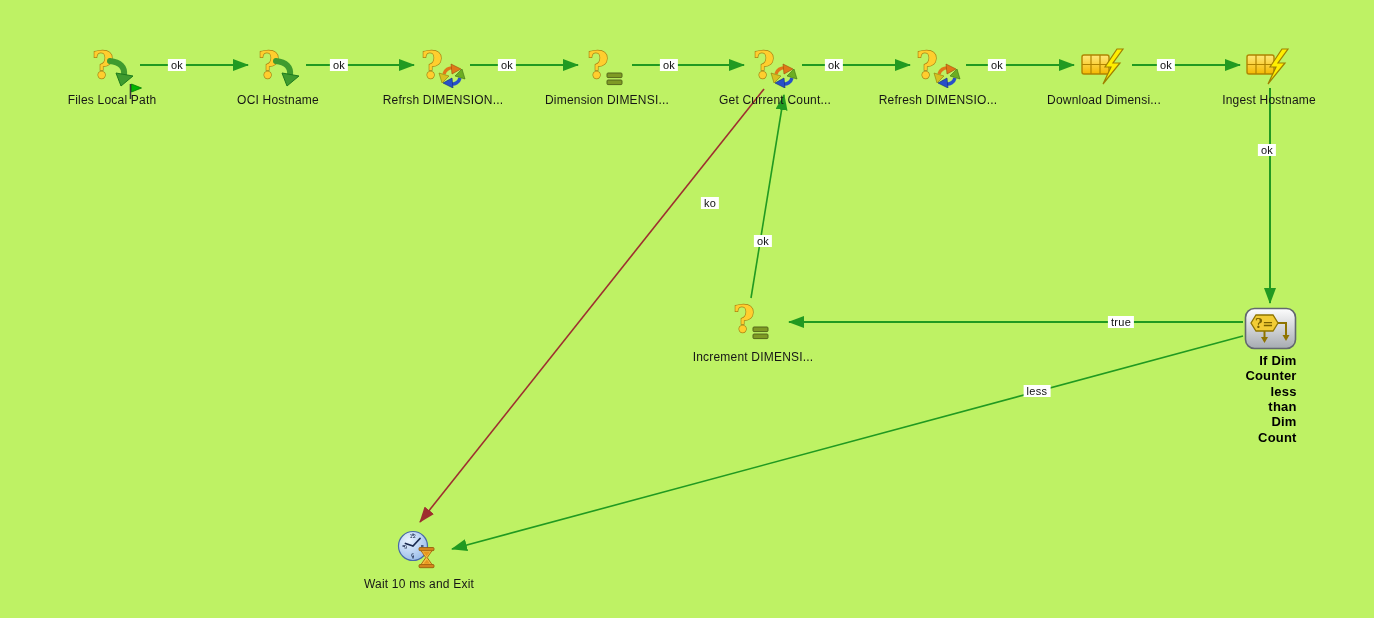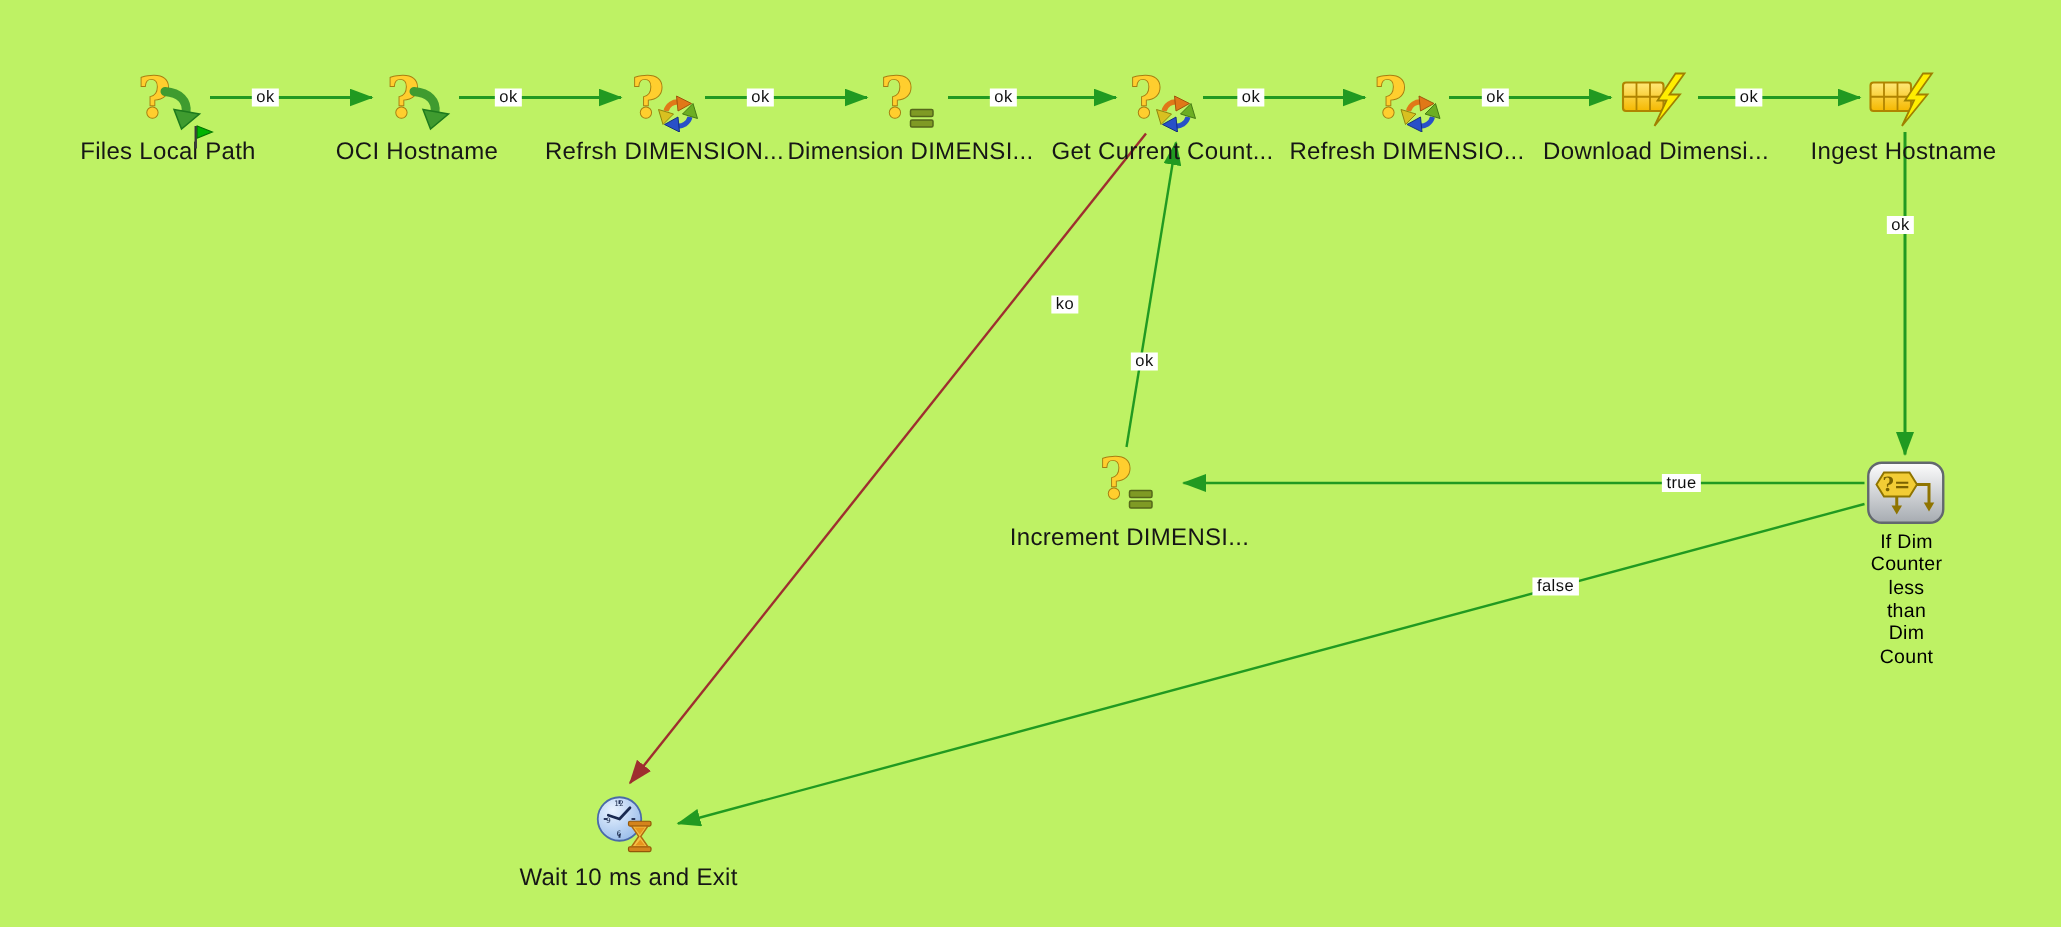--- a/index.html
+++ b/index.html
@@ -5,25 +5,25 @@
   html,body{margin:0;padding:0;background:#fff;}
   #canvas{
     position:relative;width:1374px;height:618px;background:#bef264;overflow:hidden;
     font-family:"Liberation Sans","DejaVu Sans",sans-serif;
   }
   #edge-layer{position:absolute;left:0;top:0;width:1374px;height:618px;}
   .node{position:absolute;width:0;height:0;}
   .node .icon{position:absolute;left:0;top:0;transform:translateX(-50%);display:block;line-height:0;}
   .node .nlabel{
     position:absolute;left:0;top:47px;transform:translateX(-50%);
-    white-space:nowrap;font-size:16px;color:#161616;letter-spacing:.2px;
+    white-space:nowrap;font-size:12px;color:#161616;letter-spacing:.2px;
   }
   .node.lbl50 .nlabel{top:50px;}
   .node.ifnode .nlabel{
-    top:46px;font-weight:normal;font-size:13px;white-space:pre-line;text-align:center;
+    top:46px;font-weight:bold;font-size:13px;white-space:pre-line;text-align:right;
     line-height:1.18;color:#000;
   }
   .elabel{
     position:absolute;transform:translate(-50%,-50%);font-size:11px;color:#101010;
     background:#ffffff;padding:0 3px;letter-spacing:.3px;white-space:nowrap;
   }
   .flag{position:absolute;line-height:0;}
   svg{overflow:visible;}
 </style>
 </head>
@@ -130,21 +130,21 @@
 
   <span class="elabel" style="left:177px;top:65px">ok</span>
   <span class="elabel" style="left:339px;top:65px">ok</span>
   <span class="elabel" style="left:507px;top:65px">ok</span>
   <span class="elabel" style="left:669px;top:65px">ok</span>
   <span class="elabel" style="left:834px;top:65px">ok</span>
   <span class="elabel" style="left:997px;top:65px">ok</span>
   <span class="elabel" style="left:1166px;top:65px">ok</span>
   <span class="elabel" style="left:1267px;top:150px">ok</span>
   <span class="elabel" style="left:1121px;top:322px">true</span>
-  <span class="elabel" style="left:1037px;top:391px">false</span>
+  <span class="elabel" style="left:1037px;top:391px">less</span>
   <span class="elabel" style="left:763px;top:241px">ok</span>
   <span class="elabel" style="left:710px;top:203px">ko</span>
 
   <div class="node" style="left:112px;top:46px">
     <span class="icon"><svg width="48" height="42">
           <use href="#sym-qarrow"></use>
         </svg></span>
     <span class="nlabel">Files Local Path</span>
   </div>
 

